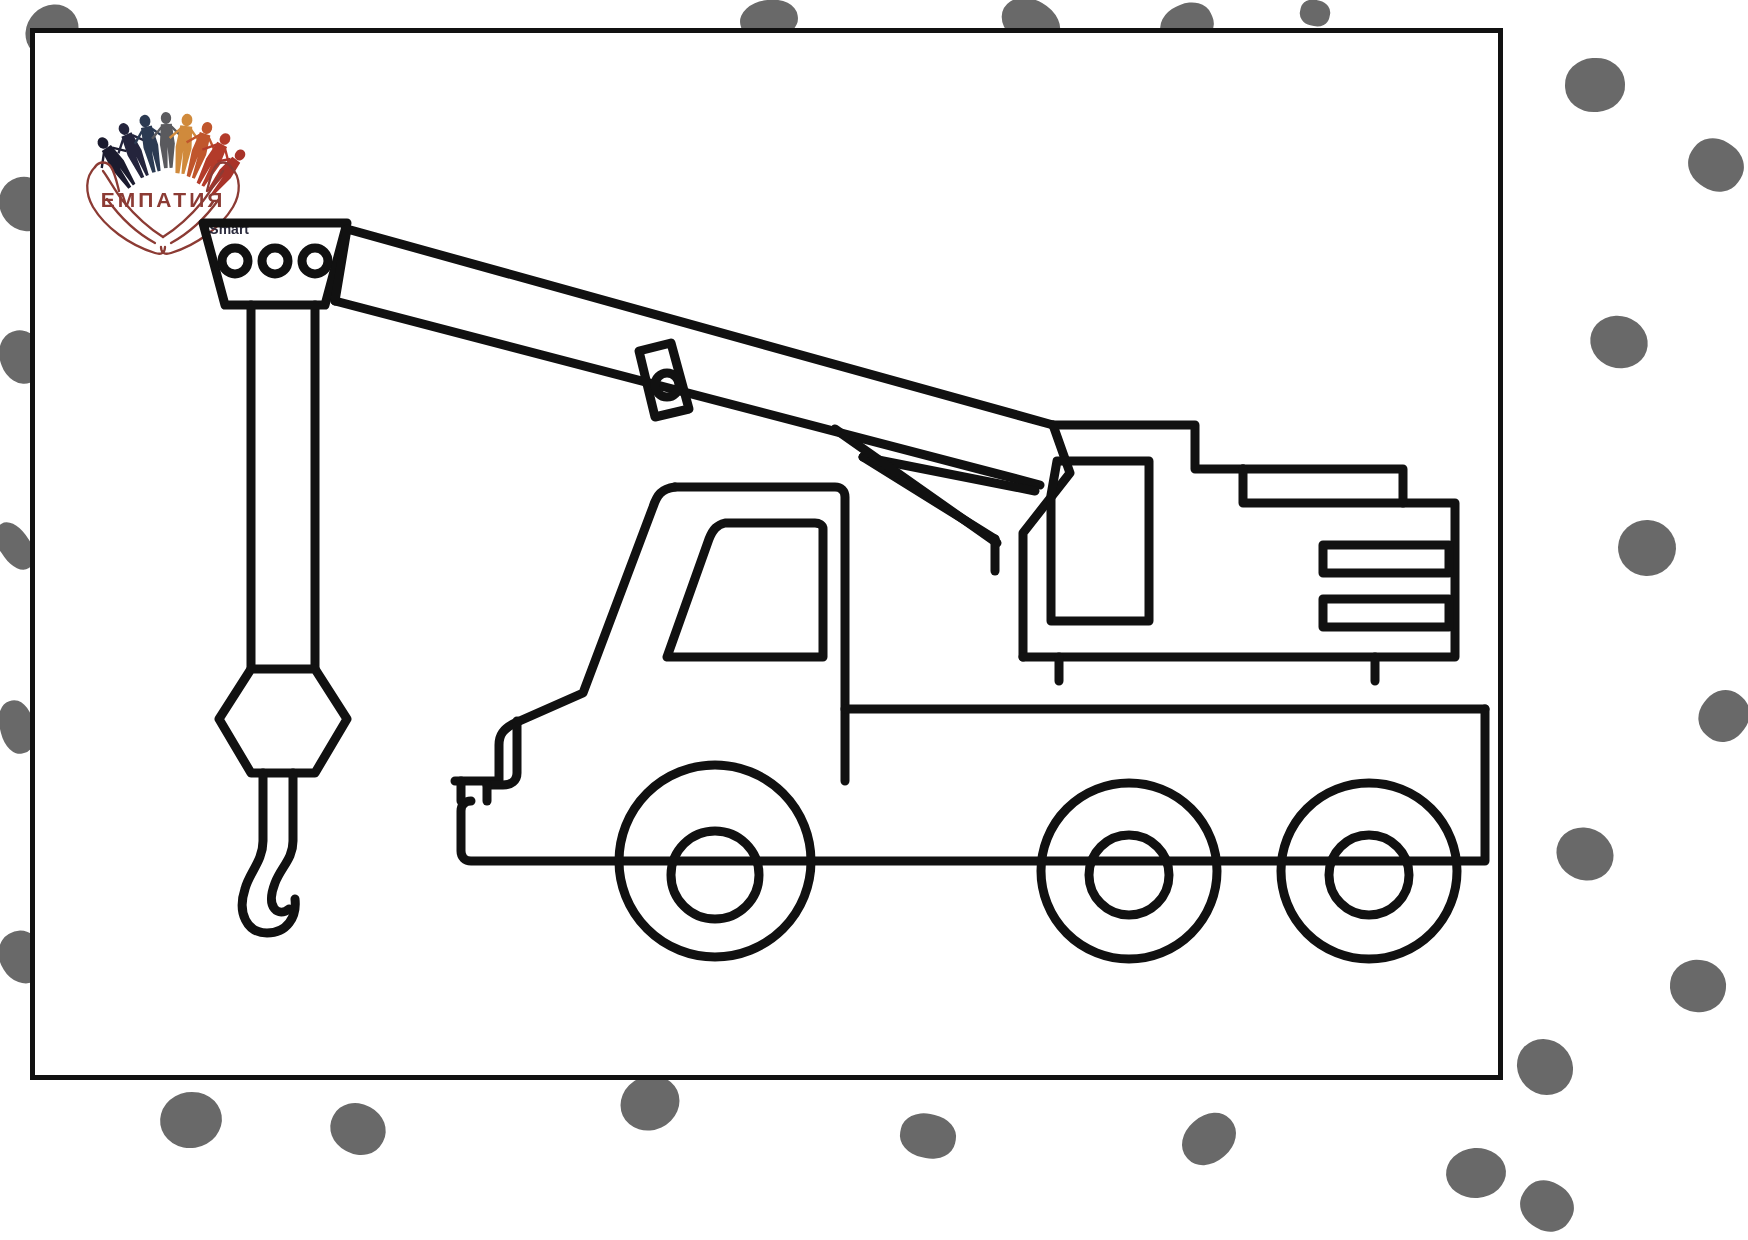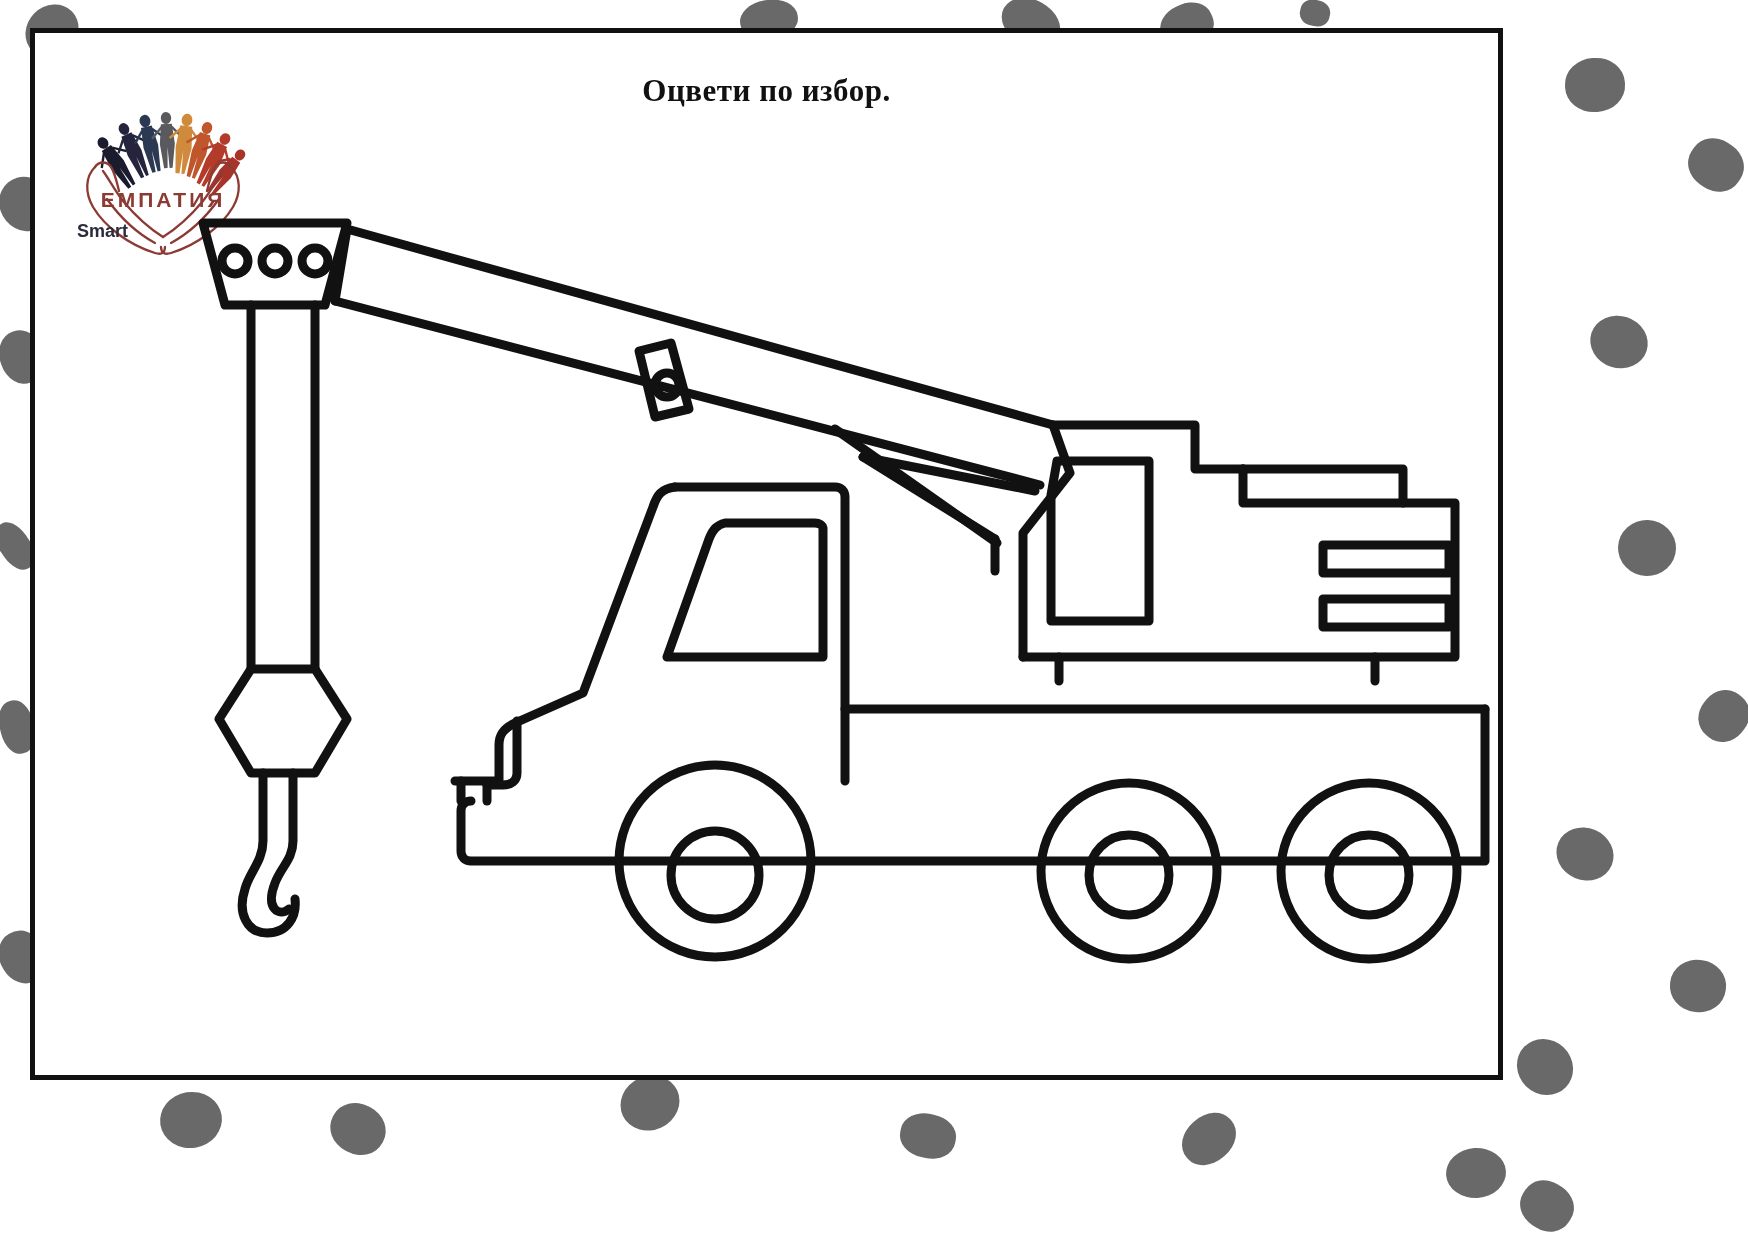--- a/index.html
+++ b/index.html
@@ -77,22 +77,22 @@
     color: #8c3b34;
     letter-spacing: 3px;
     font-family: "Liberation Sans", sans-serif;
     transform: scaleY(0.92);
   }
   .logo-sub {
     position: absolute;
     left: 0;
     top: 140px;
     width: 172px;
-    text-align: left;
-    font-size: 18px;
+    text-align: right;
+    font-size: 14px;
     font-weight: bold;
     color: #2b2b3d;
     font-family: "Liberation Sans", sans-serif;
   }
   .artwork {
     position: absolute;
     left: 0; top: 0;
     width: 100%; height: 100%;
   }
   .artwork svg { display: block; }
@@ -125,21 +125,20 @@
       <div class="blob" style="left: 330px; top: 1104px; width: 56px; height: 50px; background: rgb(92, 92, 92); border-radius: 48%; transform: rotate(28deg);"></div>
       <div class="blob" style="left: 620px; top: 1076px; width: 60px; height: 54px; background: rgb(92, 92, 92); border-radius: 50%; transform: rotate(-25deg);"></div>
       <div class="blob" style="left: 900px; top: 1114px; width: 56px; height: 44px; background: rgb(92, 92, 92); border-radius: 46%; transform: rotate(12deg);"></div>
       <div class="blob" style="left: 1180px; top: 1116px; width: 58px; height: 46px; background: rgb(92, 92, 92); border-radius: 48%; transform: rotate(-41deg);"></div>
       <div class="blob" style="left: 1446px; top: 1148px; width: 60px; height: 50px; background: rgb(92, 92, 92); border-radius: 50%; transform: rotate(-4deg);"></div>
       <div class="blob" style="left: 1520px; top: 1182px; width: 54px; height: 48px; background: rgb(92, 92, 92); border-radius: 46%; transform: rotate(33deg);"></div>
     </div>
 
   <div class="sheet">
 
-    <div class="title">Оцвети по избор.</div>
 
     <div class="logo">
       <svg width="172" height="180" viewBox="0 0 172 180">
 
         <g>
 
           <g transform="translate(26,62) rotate(-34)">
             <ellipse cx="0" cy="0" rx="5.2" ry="6" fill="#1b1b2e"></ellipse>
             <path d="M-5.5 6 L5.5 6 L7.5 26 L4 52 L1 52 L0 30 L-1 52 L-4.5 52 L-7.5 26 Z" fill="#1b1b2e"></path>
             <path d="M-5 9 L-15 20 M5 9 L15 20" stroke="#1b1b2e" stroke-width="2.4" fill="none"></path>

